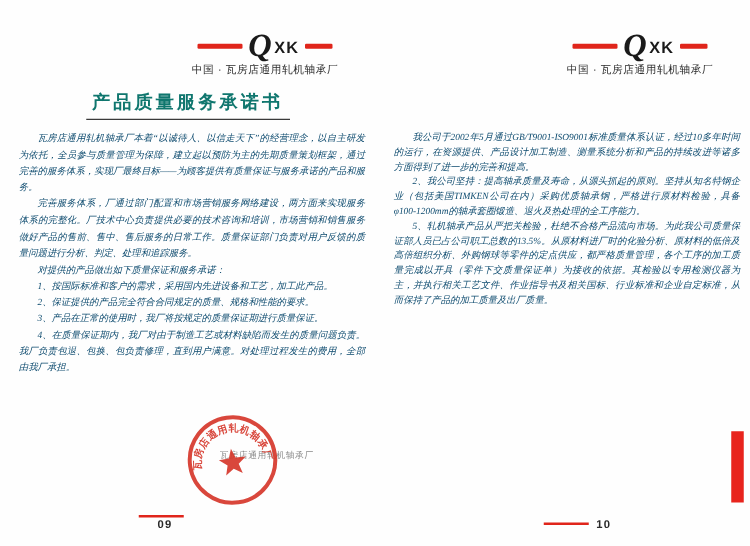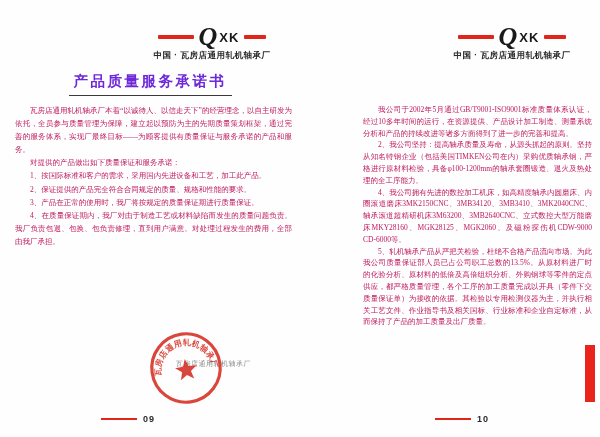--- a/index.html
+++ b/index.html
@@ -14,43 +14,43 @@
   .header { position:absolute; top:27px; right:8px; width:160px; text-align:center; }
   .logo-row { display:flex; align-items:center; justify-content:center; }
   .red-dash { height:4px; background:#e0251b; border-radius:1px; }
   .dash-l { width:36px; margin-right:5px; }
   .dash-r { width:22px; margin-left:5px; }
   .logo-q { font-family:"Liberation Serif",serif; font-style:italic; font-weight:bold;
             font-size:26px; line-height:20px; color:#1a1a1a; letter-spacing:-2px; }
   .logo-xk { font-family:"Liberation Sans","DejaVu Sans",sans-serif; font-weight:bold;
              font-size:13px; color:#1a1a1a; letter-spacing:1px; margin-left:4px; }
   .company-name { margin-top:3px; font-family:"Liberation Sans","DejaVu Sans",sans-serif;
-                  font-weight:bold; font-size:8.5px; color:#2b2b2b; letter-spacing:0.5px; white-space:nowrap; }
+                  font-weight:normal; font-size:8.5px; color:#2b2b2b; letter-spacing:0.5px; white-space:nowrap; }
 
   
   .page-title-wrap { position:absolute; top:72px; left:0; width:100%; text-align:center; }
   .page-title { display:inline-block; font-family:"Liberation Sans","DejaVu Sans",sans-serif;
-                font-weight:bold; font-size:14.5px; color:#6d28d9; letter-spacing:2.5px;
+                font-weight:bold; font-size:14.5px; color:#0f766e; letter-spacing:2.5px;
                 border-bottom:1.5px solid #3a3a3a; padding:0 5px 4px 5px; }
 
   
-  .body-text { position:absolute; top:104px; left:15px; right:8px; text-align:justify; color:#be185d; }
+  .body-text { position:absolute; top:104px; left:15px; right:8px; text-align:justify; color:#0c4a6e;font-style:italic; }
   .para { font-size:7.5px; text-indent:2em; margin:0; }
   .page-left .para { line-height:13.1px; }
-  .page-right .para { line-height:11.8px;margin-left:48px; }
+  .page-right .para { line-height:11.8px; }
 
   
   .stamp { position:absolute; left:148px; top:330px; width:76px; height:76px; z-index:3;
            opacity:0.92; transform:rotate(-8deg); }
   .signature { position:absolute; left:176px; top:359px; z-index:2; font-size:7px;
                color:#8b8b8b; letter-spacing:0.5px; white-space:nowrap; }
 
   
   .pagenum { position:absolute; bottom:13px; display:flex; align-items:center; z-index:4; }
-  .page-left .pagenum { left:101px; }
+  .page-left .pagenum { left:111px;flex-direction:column; }
   .page-right .pagenum { left:135px; }
   .pn-line { width:36px; height:2.5px; background:#e0251b; margin-right:6px; }
   .pn-num { font-family:"Liberation Sans","DejaVu Sans",sans-serif; font-weight:bold;
             font-size:9px; color:#2a2a2a; letter-spacing:1px; }
 
   
   .edge-bar { position:absolute; left:285px; top:345px; width:10px; height:57px;
               background:#e8241d; z-index:4; }
 </style>
 </head>
@@ -68,20 +68,21 @@
       </div>
       <div class="company-name">中国 · 瓦房店通用轧机轴承厂</div>
     </div>
 
     <div class="page-title-wrap">
       <span class="page-title">产品质量服务承诺书</span>
     </div>
 
     <div class="body-text">
         <p class="para">瓦房店通用轧机轴承厂本着“以诚待人、以信走天下”的经营理念，以自主研发为依托，全员参与质量管理为保障，建立起以预防为主的先期质量策划框架，通过完善的服务体系，实现厂最终目标——为顾客提供有质量保证与服务承诺的产品和服务。</p>
+        <p class="para">完善服务体系，厂通过部门配置和市场营销服务网络建设，两方面来实现服务体系的完整化。厂技术中心负责提供必要的技术咨询和培训，市场营销和销售服务做好产品的售前、售中、售后服务的日常工作。质量保证部门负责对用户反馈的质量问题进行分析、判定、处理和追踪服务。</p>
         <p class="para">对提供的产品做出如下质量保证和服务承诺：</p>
         <p class="para">1、按国际标准和客户的需求，采用国内先进设备和工艺，加工此产品。</p>
         <p class="para">2、保证提供的产品完全符合合同规定的质量、规格和性能的要求。</p>
         <p class="para">3、产品在正常的使用时，我厂将按规定的质量保证期进行质量保证。</p>
         <p class="para">4、在质量保证期内，我厂对由于制造工艺或材料缺陷而发生的质量问题负责。我厂负责包退、包换、包负责修理，直到用户满意。对处理过程发生的费用，全部由我厂承担。</p>
       </div>
 
     <div class="signature">瓦房店通用轧机轴承厂</div>
 
     <svg class="stamp" viewBox="0 0 100 100">
@@ -109,21 +110,20 @@
         <span class="logo-xk">XK</span>
         <span class="red-dash dash-r"></span>
       </div>
       <div class="company-name">中国 · 瓦房店通用轧机轴承厂</div>
     </div>
 
 
     <div class="body-text">
         <p class="para">我公司于2002年5月通过GB/T9001-ISO9001标准质量体系认证，经过10多年时间的运行，在资源提供、产品设计加工制造、测量系统分析和产品的持续改进等诸多方面得到了进一步的完善和提高。</p>
         <p class="para">2、我公司坚持：提高轴承质量及寿命，从源头抓起的原则。坚持从知名特钢企业（包括美国TIMKEN公司在内）采购优质轴承钢，严格进行原材料检验，具备φ100-1200mm的轴承套圈锻造、退火及热处理的全工序能力。</p>
-        <p class="para">4、我公司拥有先进的数控加工机床，如高精度轴承内圆磨床、内圈滚道磨床3MK2150CNC、3MB34120、3MB3410、3MK2040CNC、轴承滚道超精研机床3M63200、3MB2640CNC、立式数控大型万能磨床MKY28160、MGK28125、MGK2060、及磁粉探伤机CDW-9000 CD-6000等。</p>
         <p class="para">5、轧机轴承产品从严把关检验，杜绝不合格产品流向市场。为此我公司质量保证部人员已占公司职工总数的13.5%。从原材料进厂时的化验分析、原材料的低倍及高倍组织分析、外购钢球等零件的定点供应，都严格质量管理，各个工序的加工质量完成以开具（零件下交质量保证单）为接收的依据。其检验以专用检测仪器为主，并执行相关工艺文件、作业指导书及相关国标、行业标准和企业自定标准，从而保持了产品的加工质量及出厂质量。</p>
       </div>
 
     <div class="edge-bar"></div>
 
     <div class="pagenum">
       <span class="pn-line"></span>
       <span class="pn-num">10</span>
     </div>
   </div>

